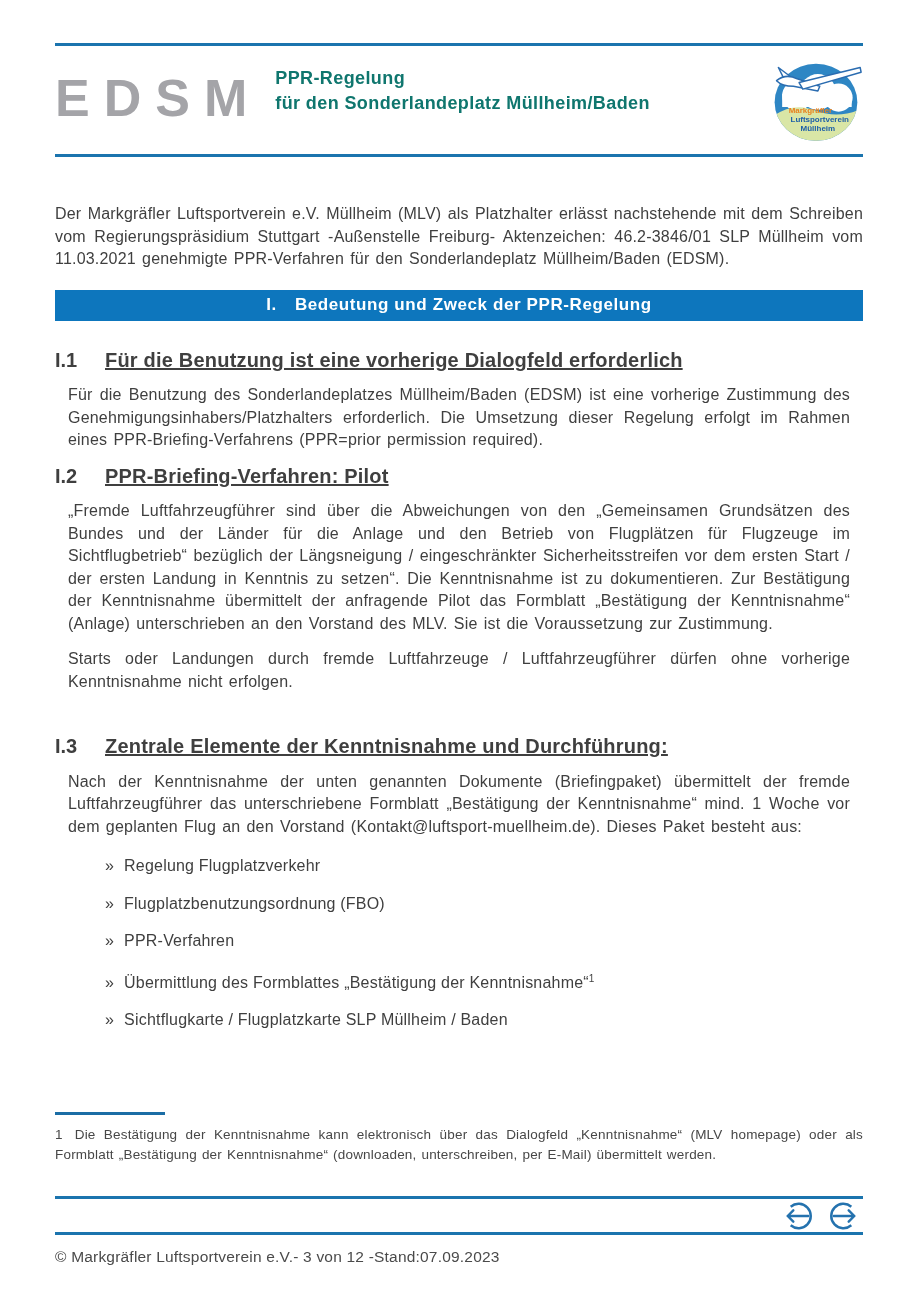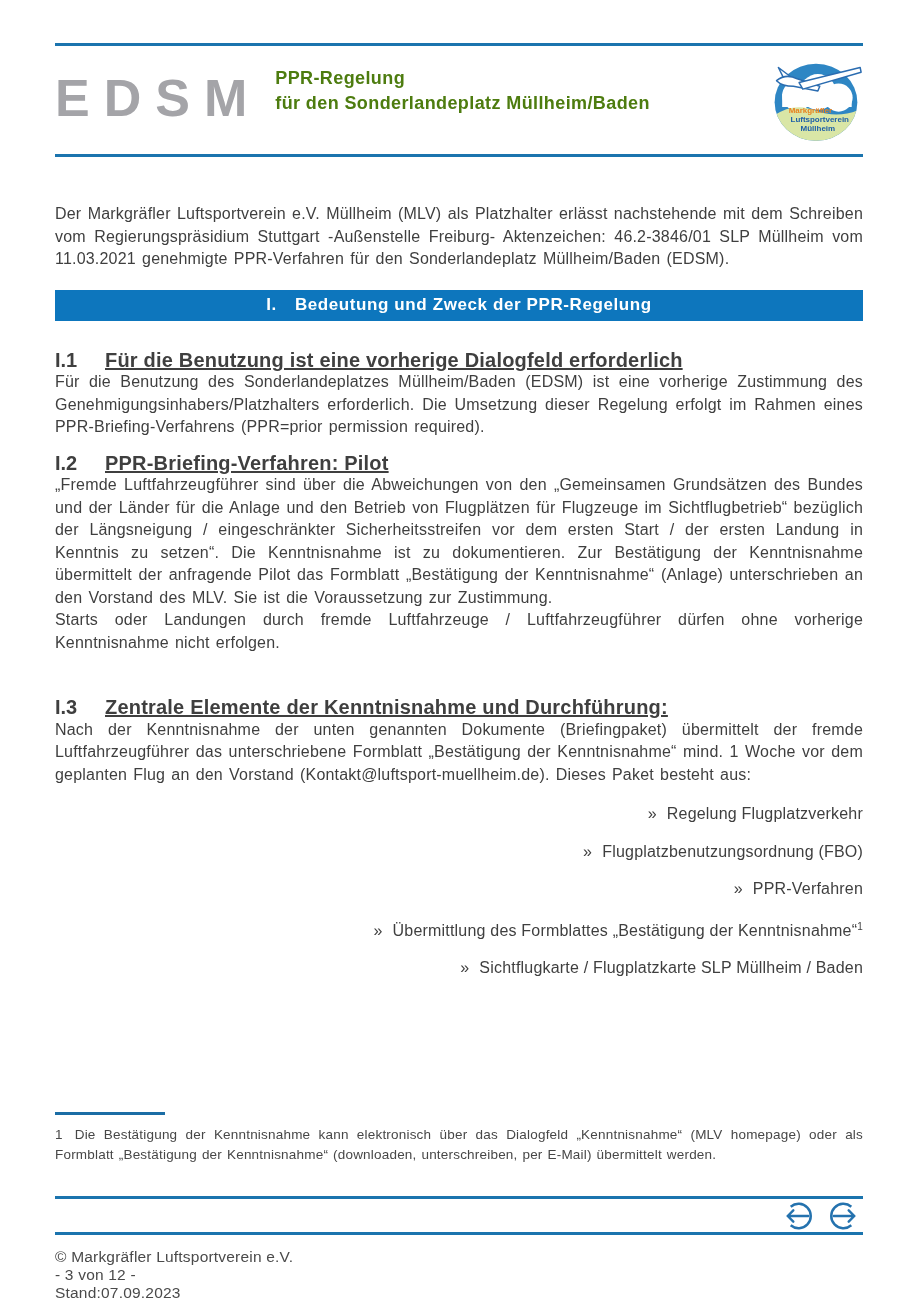--- a/index.html
+++ b/index.html
@@ -16,21 +16,21 @@
   .rule-top{margin-top:43px;}
   .rule-header{margin-top:10px;}
 
   
   .header{display:flex;align-items:flex-start;margin-top:14px;height:84px;}
   .edsm{
     font-size:52px;font-weight:bold;color:#a4a4a8;
     letter-spacing:14px;line-height:76px;white-space:nowrap;
   }
   .titles{margin-left:14px;margin-top:8px;}
-  .title-line{color:#4d7c0f;font-weight:bold;font-size:18px;letter-spacing:0.4px;}
+  .title-line{color:#0f766e;font-weight:bold;font-size:18px;letter-spacing:0.4px;}
   .title-line2{margin-top:4px;}
   .logo{margin-left:auto;width:94px;height:84px;flex:0 0 auto;}
 
   
   .intro{
     margin:46px 0 0 0;font-size:16px;line-height:22.5px;
     text-align:justify;letter-spacing:0.2px;word-spacing:1.5px;
   }
 
   
@@ -40,25 +40,25 @@
     display:flex;align-items:center;justify-content:center;gap:18px;
   }
 
   
   .section{margin-top:28px;}
   .section.s2{margin-top:13px;}
   .section.s3{margin-top:42px;}
   .sec-head{display:flex;font-weight:bold;font-size:20px;line-height:22.5px;}
   .sec-num{width:50px;flex:0 0 auto;}
   .sec-title{text-decoration:underline;letter-spacing:0.2px;}
-  .sec-body{margin:0;font-size:16px;line-height:22.5px;text-align:justify;letter-spacing:0.2px;word-spacing:1.5px;}
+  .sec-body{margin:13px;font-size:16px;line-height:22.5px;text-align:justify;letter-spacing:0.2px;word-spacing:1.5px;}
 
   
   .briefing-list{list-style:none;margin:17px 0 0 0;padding:0 0 0 50px;}
-  .briefing-list li{font-size:16px;line-height:22.5px;margin-bottom:15px;letter-spacing:0.2px;text-align:right;}
+  .briefing-list li{font-size:16px;line-height:22.5px;margin-bottom:15px;letter-spacing:0.2px;}
   .briefing-list .bullet{margin-right:10px;}
   .briefing-list sup{font-size:10px;}
 
   .closing{margin:14px 0 0 0;font-size:16px;line-height:22.5px;letter-spacing:0.2px;}
 
   
   .footnote-block{position:absolute;top:1112px;left:55px;right:55px;}
   .footnote-divider{width:110px;height:3px;background:#1b6da5;margin-bottom:10px;}
   .footnote-text{
     font-size:13.5px;line-height:19.5px;text-align:justify;
@@ -69,21 +69,21 @@
   
   .bottom-nav{position:absolute;top:1196px;left:55px;right:55px;}
   .nav-arrows{height:33px;display:flex;align-items:center;justify-content:flex-end;gap:8px;}
   .nav-btn{width:38px;height:30px;cursor:pointer;background:none;border:none;padding:0;}
   .nav-btn svg{width:100%;height:100%;display:block;}
 
   
   .footer{
     position:absolute;top:1248px;left:55px;right:55px;
     display:flex;justify-content:flex-start;
-    font-size:15.5px;color:#4a4a4a;letter-spacing:0.2px;flex-direction:column;
+    font-size:15.5px;color:#4a4a4a;letter-spacing:0.2px;
   }
 </style>
 </head>
 <body>
 
 <div class="page">
   <div class="content">
 
     <div class="rule rule-top"></div>
 

